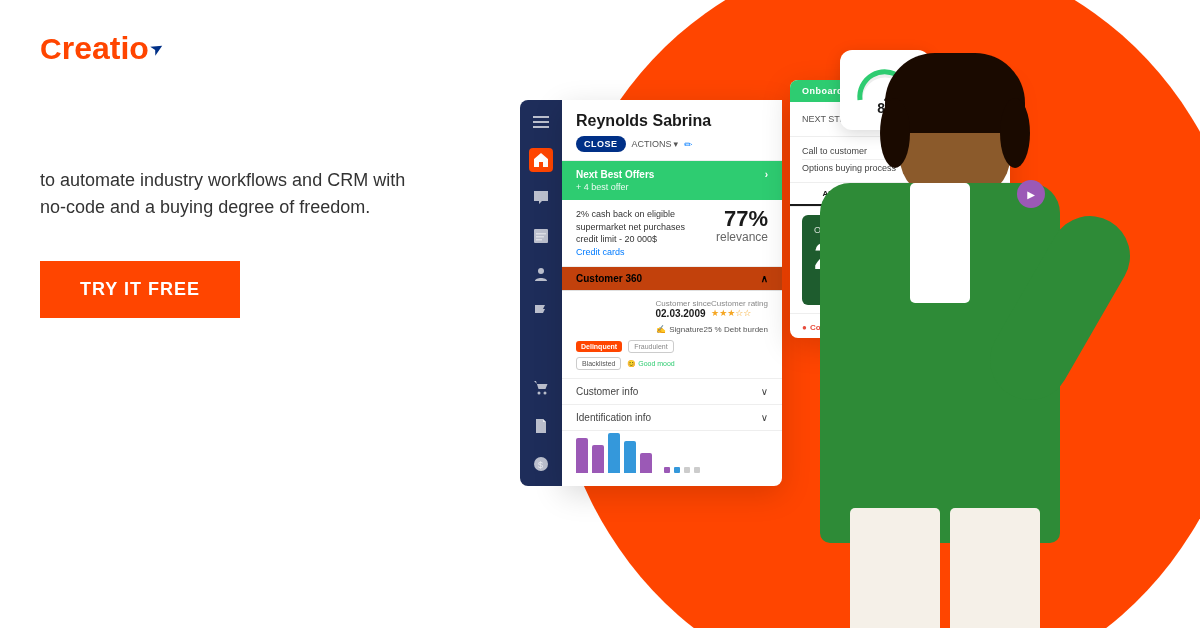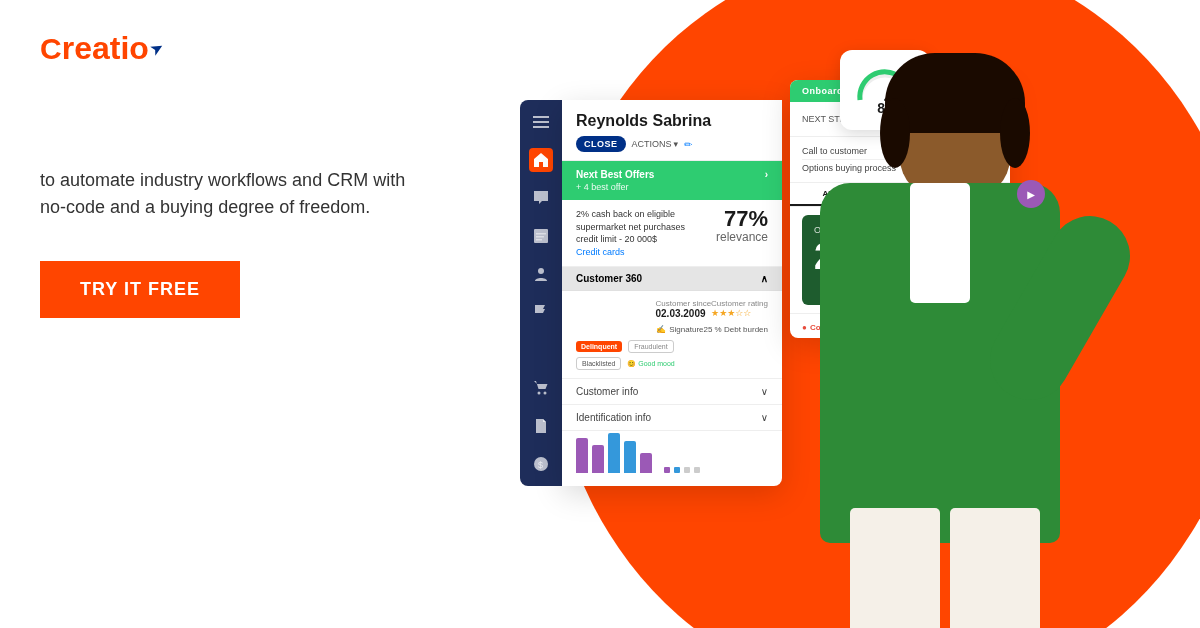--- a/index.html
+++ b/index.html
@@ -208,21 +208,21 @@
       color: #1a1a1a;
       line-height: 1;
     }
     .nbo-rel-label {
       font-size: 12px;
       color: #666;
     }
 
     
     .c360-header {
-      background: #e5e5e5;
+      background: #c2410c;
       padding: 6px 14px;
       font-size: 10px;
       font-weight: 700;
       display: flex;
       justify-content: space-between;
       align-items: center;
       border-bottom: 1px solid #e0e0e0;
     }
     .c360-body {
       background: #fff;

